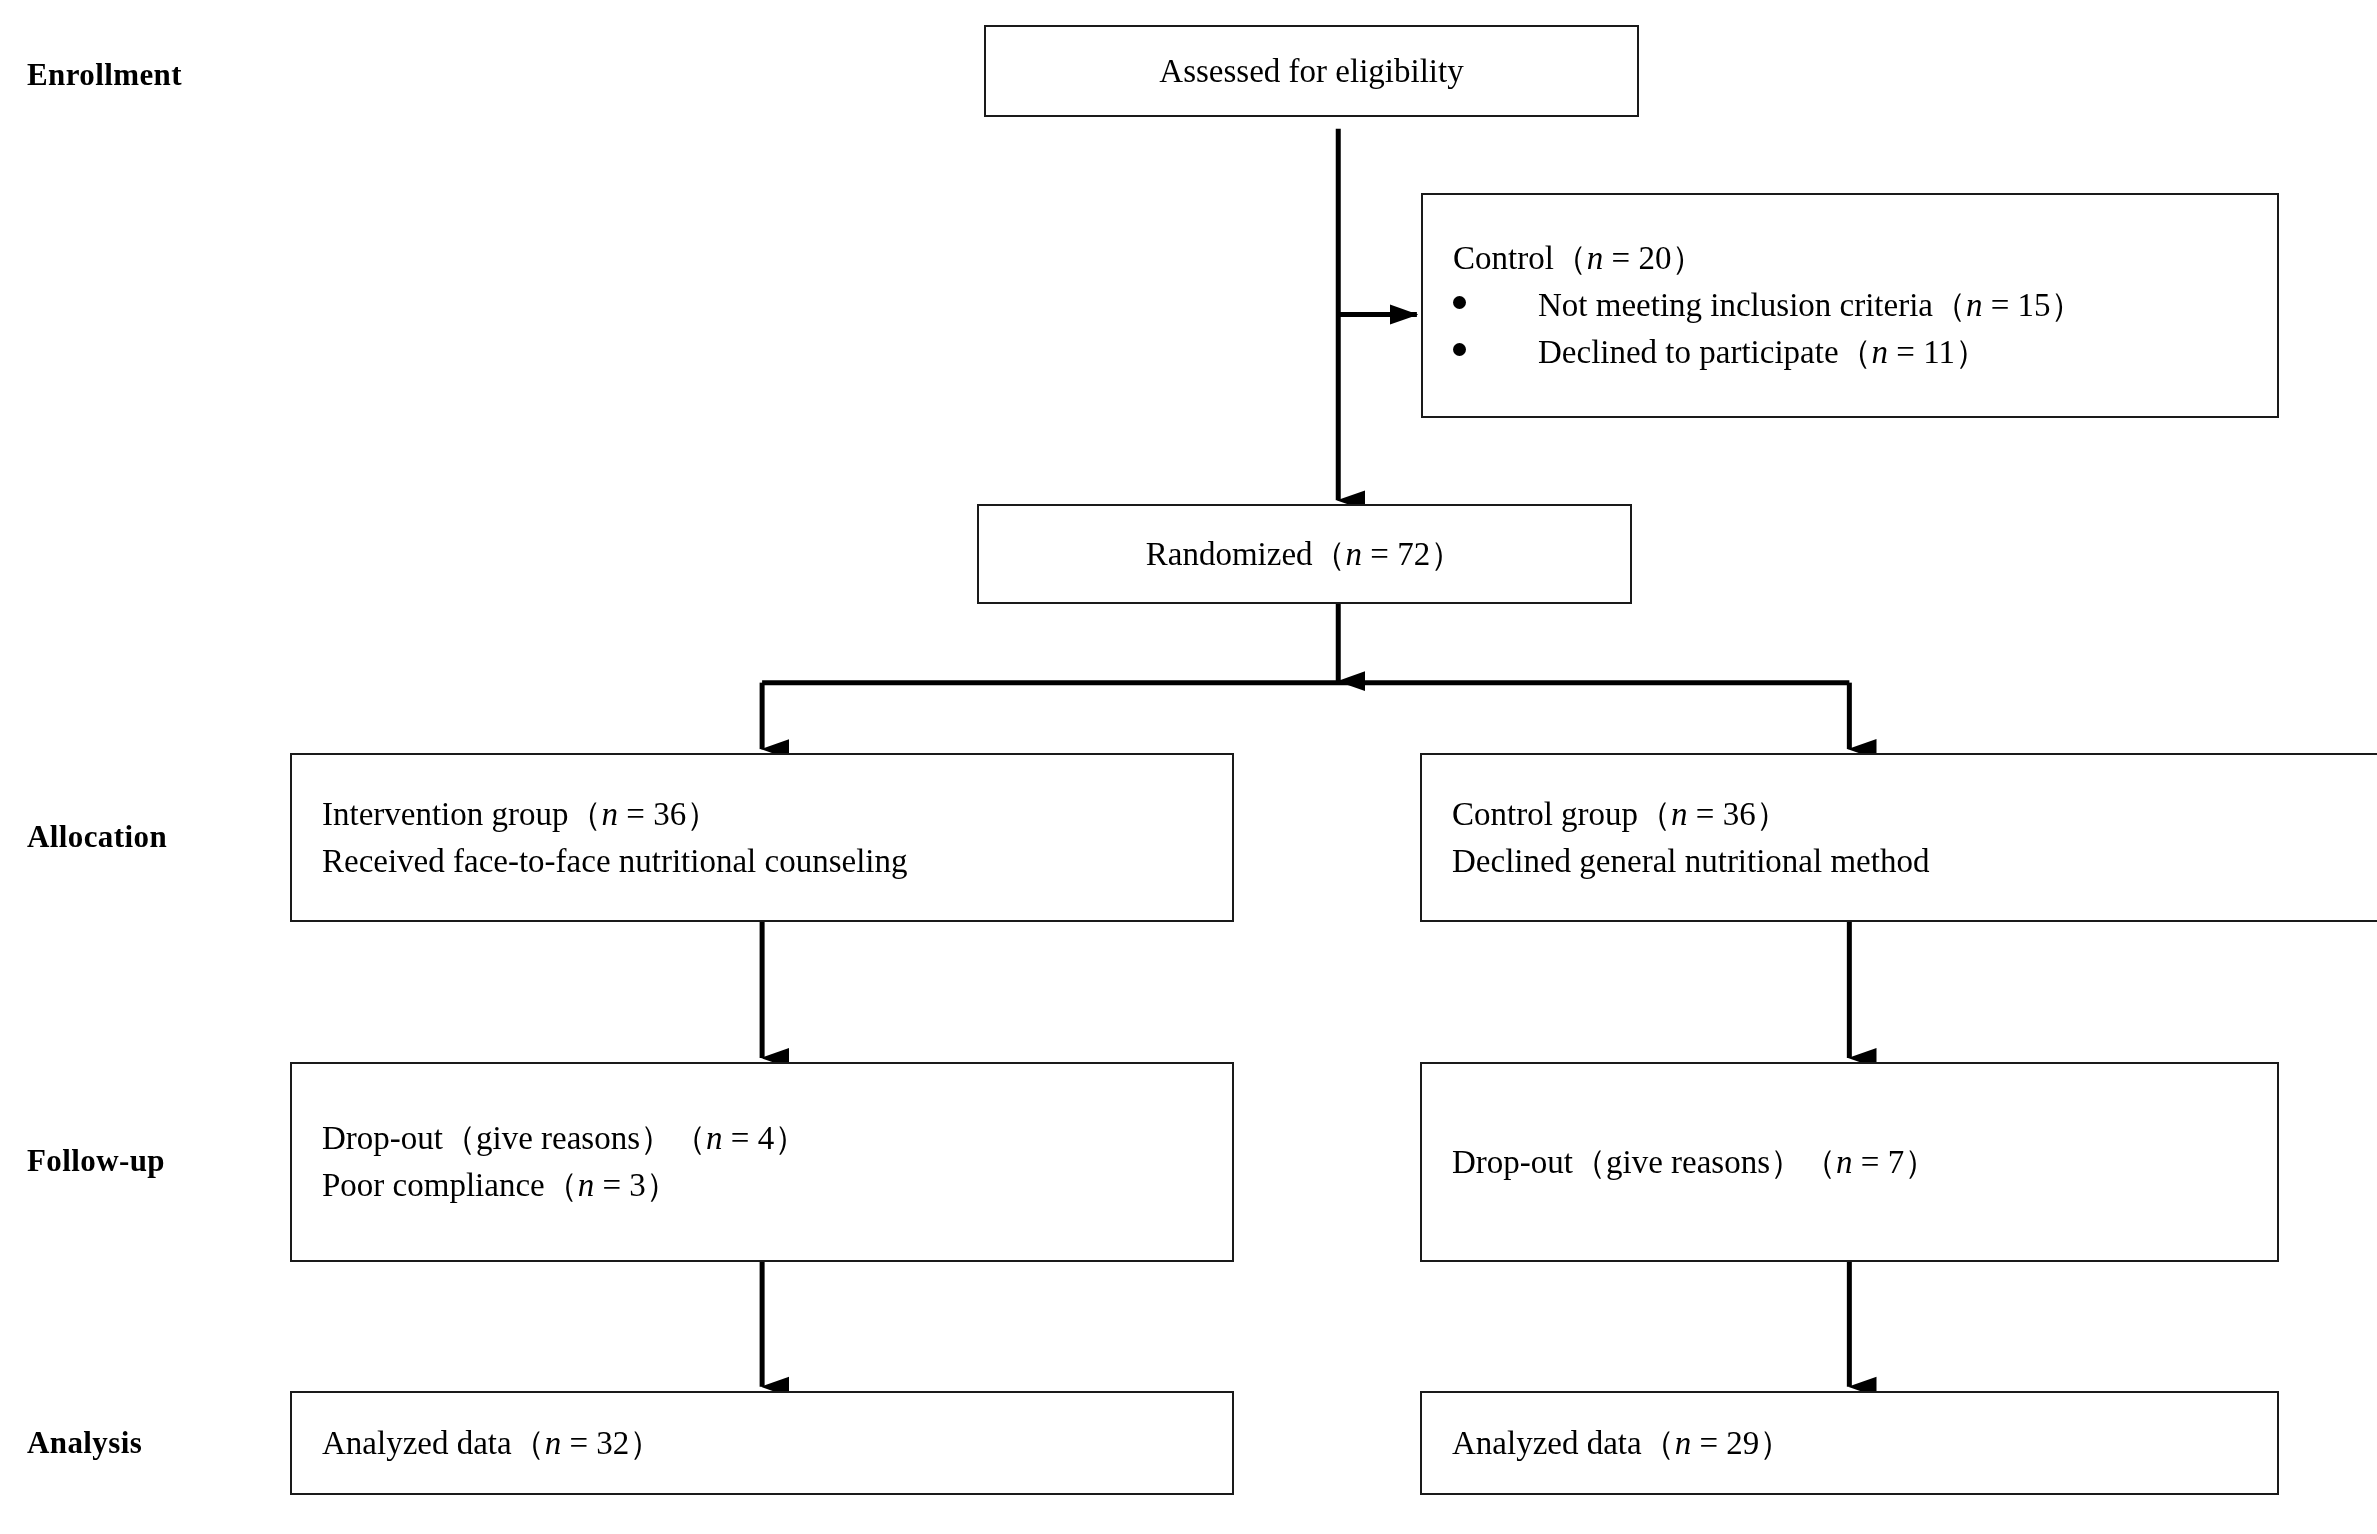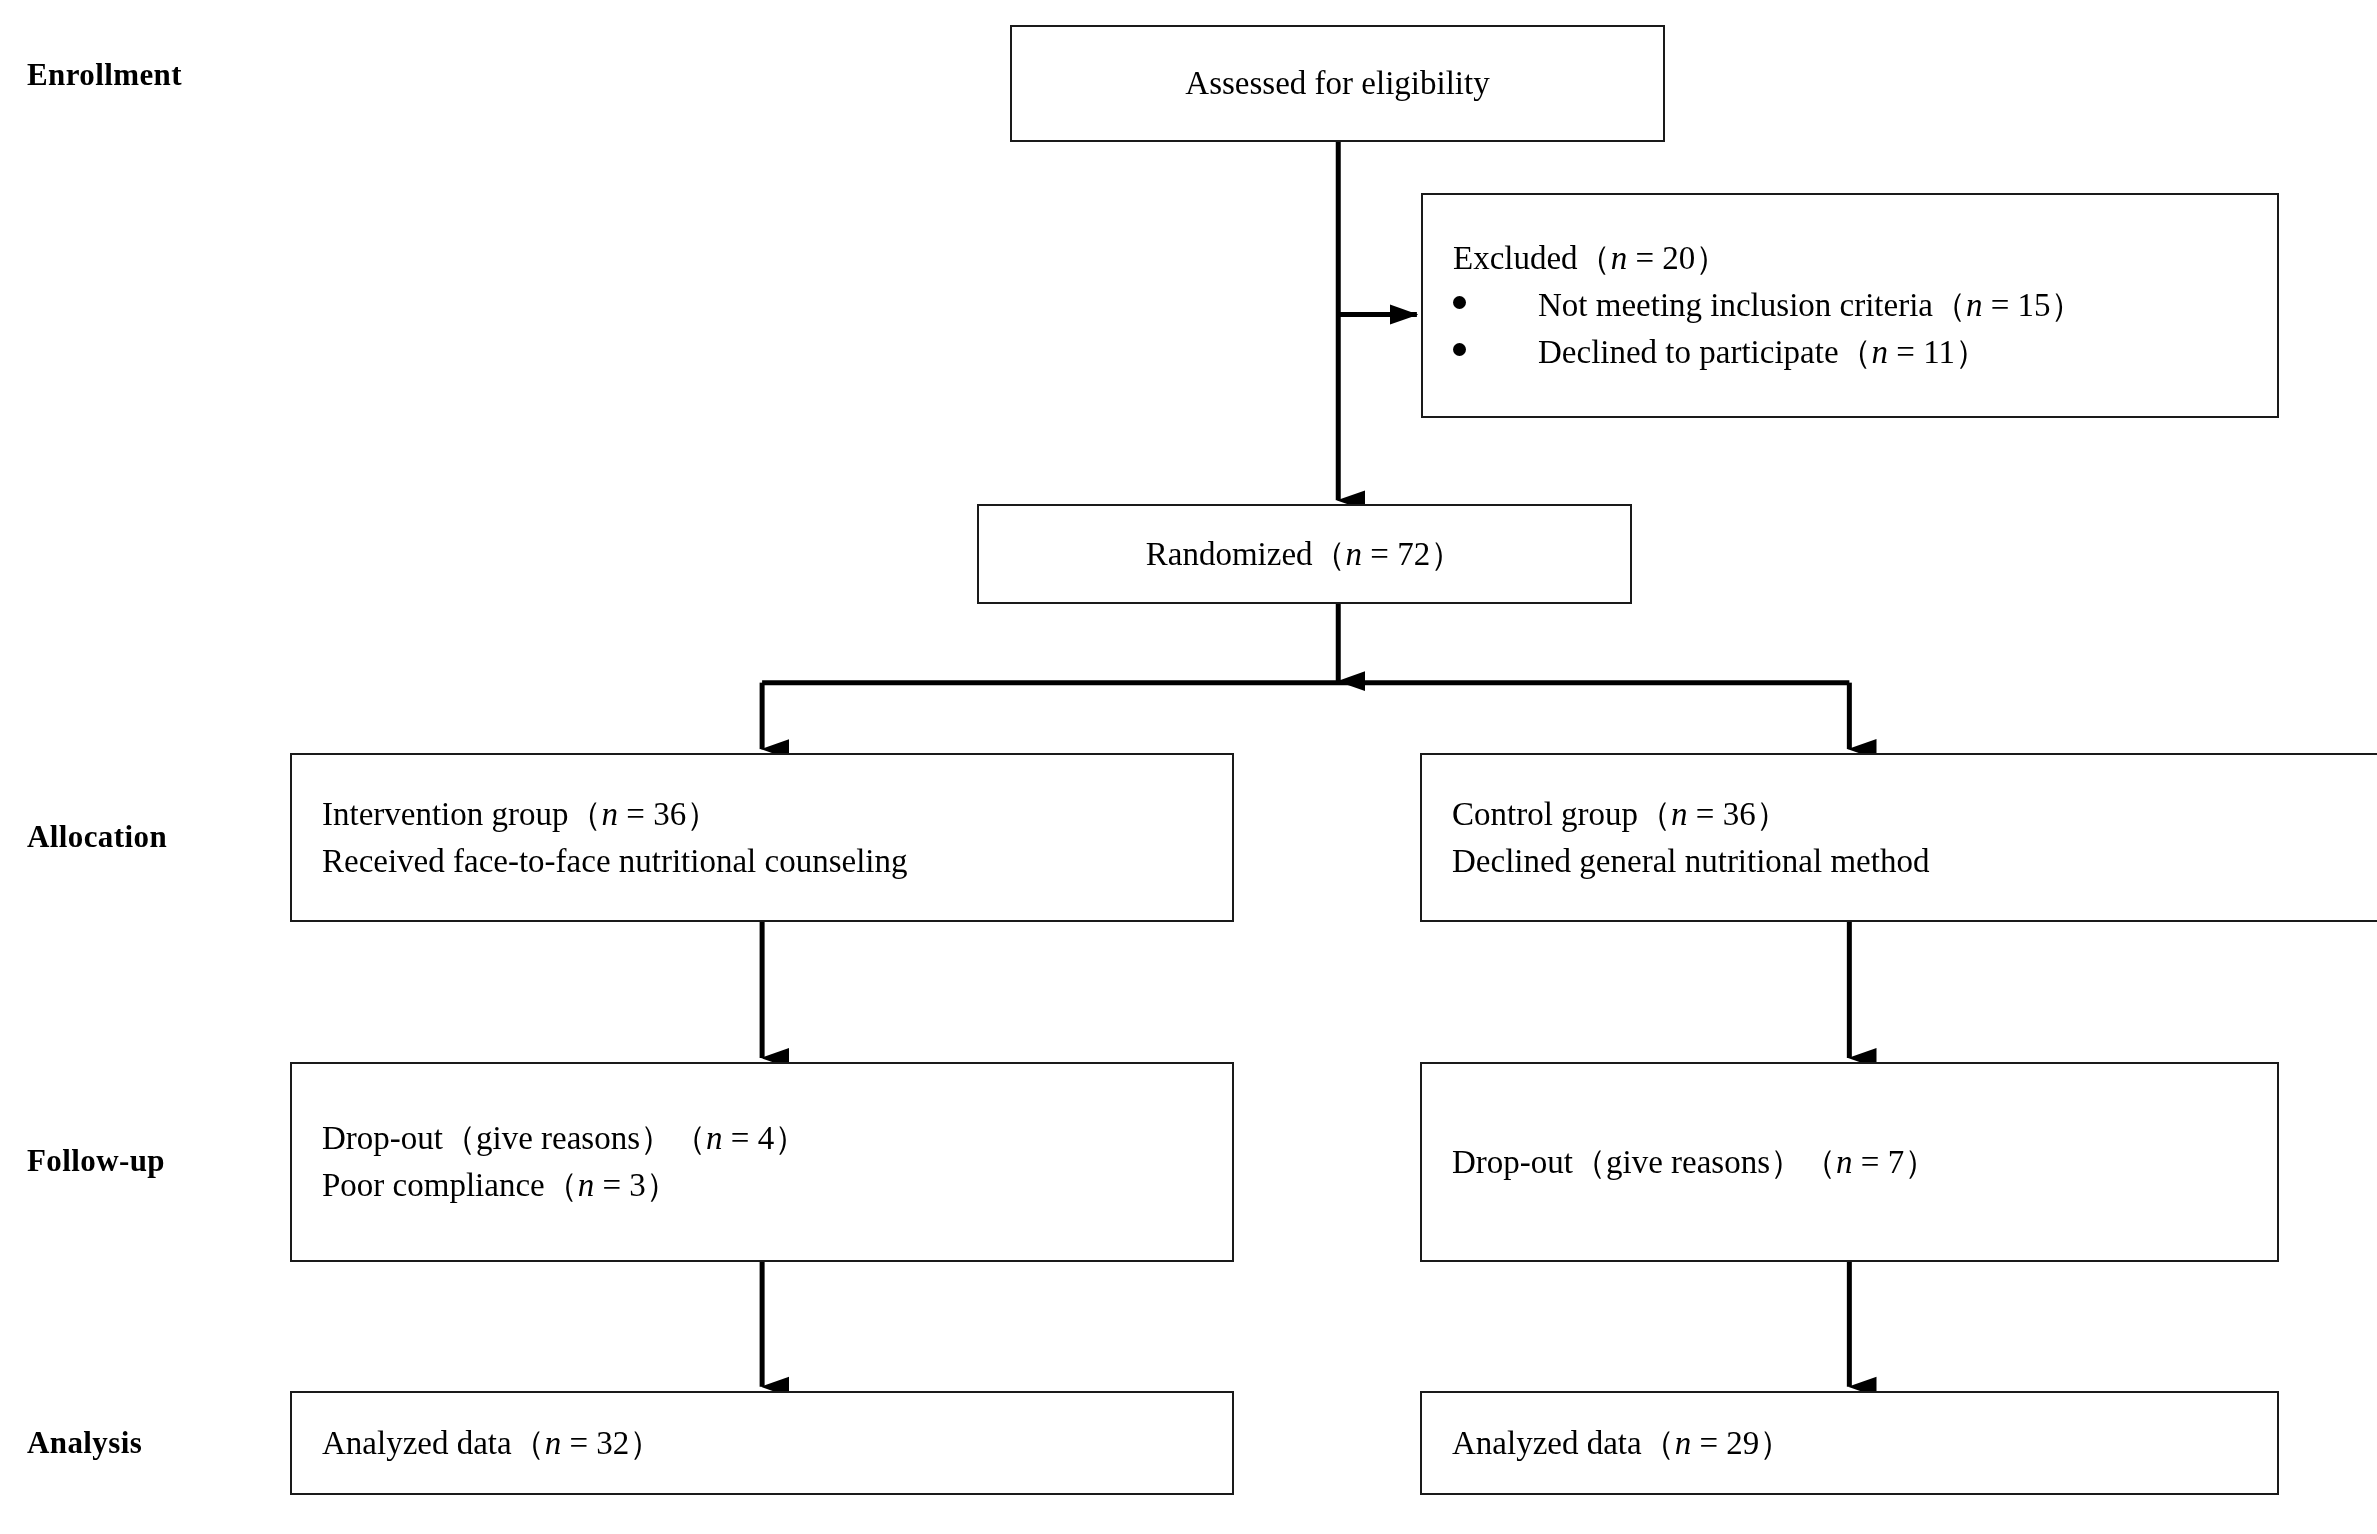--- a/index.html
+++ b/index.html
@@ -110,27 +110,27 @@
   </svg>
 
   <div class="stage-label" style="left:27px; top:57px;">Enrollment</div>
 
   <div class="stage-label" style="left:27px; top:819px;">Allocation</div>
 
   <div class="stage-label" style="left:27px; top:1143px;">Follow-up</div>
 
   <div class="stage-label" style="left:27px; top:1425px;">Analysis</div>
 
-  <div class="box center" style="left:1010px; top:25px; width:655px; height:117px;">
+  <div class="box center" style="left:984px; top:25px; width:655px; height:92px;">
     <div class="box-line">Assessed for eligibility</div>
   </div>
 
   <div class="box left" style="left:1421px; top:193px; width:858px; height:225px;">
     <div class="box-line">
-      <span>Excluded（</span><span class="ital">n</span><span> = 20）</span>
+      <span>Control（</span><span class="ital">n</span><span> = 20）</span>
     </div>
 
     <div class="bullet-row">
       <span class="bullet-dot"></span>
       <span class="bullet-text"><span>Not meeting inclusion criteria（</span><span class="ital">n</span><span> = 15）</span></span>
     </div>
 
     <div class="bullet-row">
       <span class="bullet-dot"></span>
       <span class="bullet-text"><span>Declined to participate（</span><span class="ital">n</span><span> = 11）</span></span>

